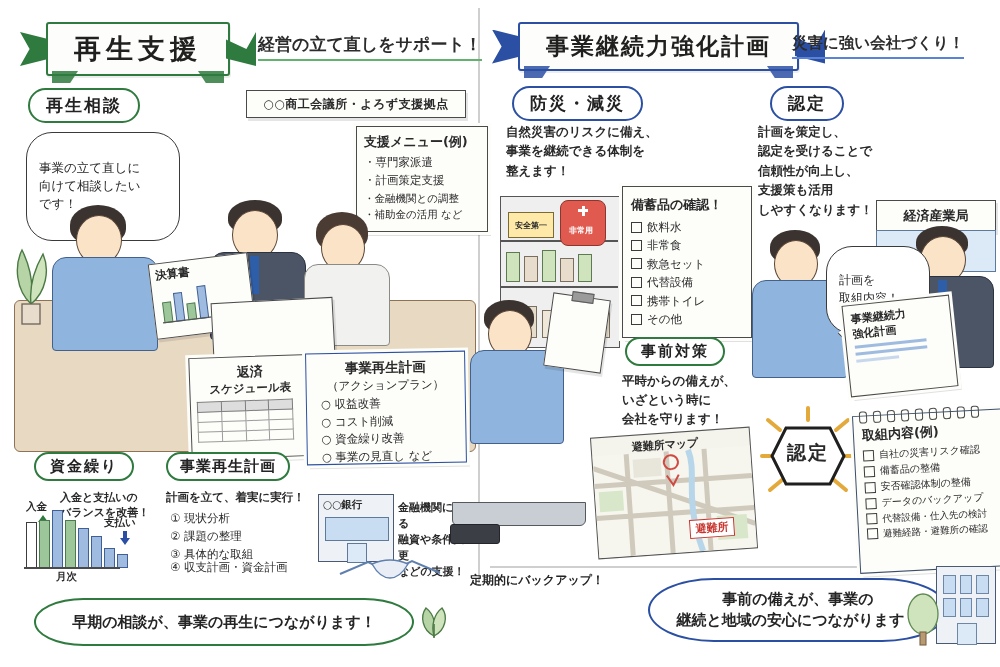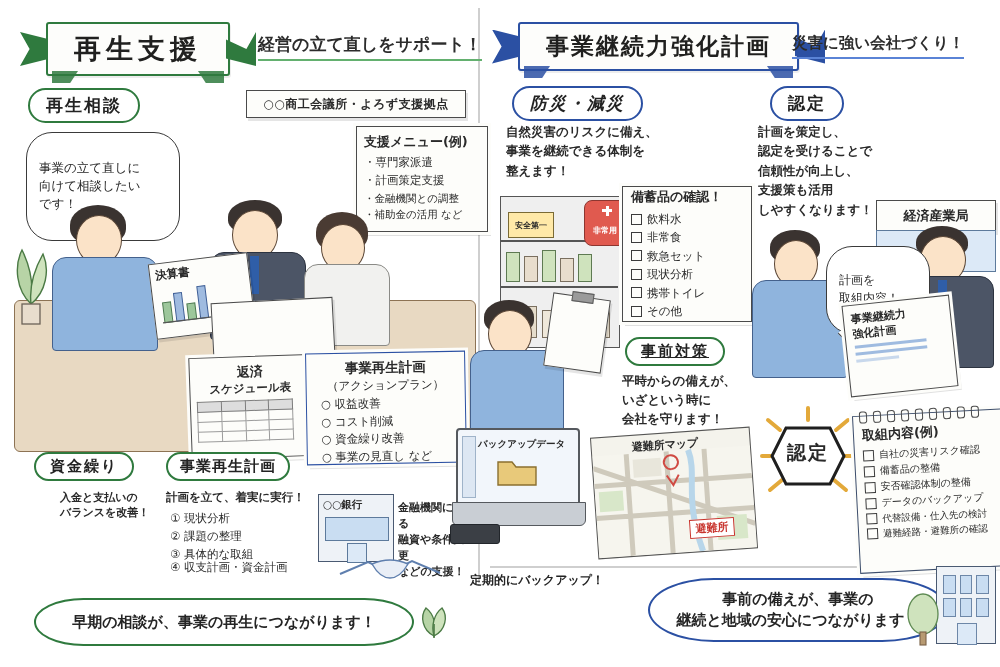--- a/index.html
+++ b/index.html
@@ -227,20 +227,42 @@
     <div class="li" style="margin-left:6px;">○ 収益改善</div>
     <div class="li" style="margin-left:6px;">○ コスト削減</div>
     <div class="li" style="margin-left:6px;">○ 資金繰り改善</div>
     <div class="li" style="margin-left:6px;">○ 事業の見直し など</div>
   </div>
 
   <div class="abs" style="left:16px;top:452px;width:140px;height:130px;">
     <div class="pill green" style="left:18px;top:0;font-size:15px;padding:3px 14px;">資金繰り</div>
     <div class="abs" style="left:44px;top:38px;font-size:11px;line-height:1.4;white-space:pre-line;font-weight:700;">入金と支払いの
 バランスを改善！</div>
+    <div class="chart" style="left:4px;top:38px;width:136px;height:92px;">
+      <div class="axname" style="left:6px;top:10px;">入金</div>
+      <svg class="abs" style="left:16px;top:24px;" width="14" height="16" viewBox="0 0 14 16">
+        <path d="M7 1 L12 8 H9 V15 H5 V8 H2 Z" fill="#2f7a3e"></path>
+      </svg>
+      <div class="axname" style="left:84px;top:26px;">支払い</div>
+      <svg class="abs" style="left:98px;top:40px;" width="14" height="16" viewBox="0 0 14 16">
+        <path d="M7 15 L12 8 H9 V1 H5 V8 H2 Z" fill="#2b50a3"></path>
+      </svg>
+      <div class="bars" style="left:6px;">
+        <div class="bar blank" style="height:44px;"></div>
+        <div class="bar in" style="height:46px;"></div>
+        <div class="bar out" style="height:56px;"></div>
+        <div class="bar in" style="height:46px;"></div>
+        <div class="bar out" style="height:38px;"></div>
+        <div class="bar out" style="height:30px;"></div>
+        <div class="bar out" style="height:18px;"></div>
+        <div class="bar out" style="height:12px;"></div>
+      </div>
+      <div class="axis" style="left:4px;width:96px;"></div>
+      <div class="axname" style="left:36px;bottom:-2px;">月次</div>
+    </div>
   </div>
 
   <div class="abs" style="left:162px;top:452px;width:150px;height:130px;">
     <div class="pill green" style="left:4px;top:0;font-size:15px;padding:3px 12px;letter-spacing:1px;">事業再生計画</div>
     <div class="abs" style="left:4px;top:38px;font-size:11.5px;font-weight:700;">計画を立て、着実に実行！</div>
     <div class="abs li" style="left:8px;top:58px;">① 現状分析</div>
     <div class="abs li" style="left:8px;top:76px;">② 課題の整理</div>
     <div class="abs li" style="left:8px;top:94px;">③ 具体的な取組</div>
     <div class="abs li" style="left:8px;top:107px;">④ 収支計画・資金計画</div>
   </div>
@@ -271,106 +293,99 @@
     <div class="tail l"></div>
     <div class="band">
       <span style="font-size:23px;letter-spacing:2px;">事業継続力強化計画</span>
       <div class="fold l"></div>
       <div class="fold r"></div>
     </div>
     <div class="tail r"></div>
   </div>
   <div class="abs subtitle blue" style="left:792px;top:33px;font-size:15.5px;">災害に強い会社づくり！</div>
 
-  <div class="pill blue" style="left:512px;top:86px;font-style:italic;">防災・減災</div>
+  <div class="pill blue" style="left:512px;top:86px;">防災・減災</div>
   <div class="pill blue" style="left:770px;top:86px;">認定</div>
 
   <div class="abs" style="left:506px;top:122px;font-size:12.5px;line-height:1.55;white-space:pre-line;font-weight:700;">自然災害のリスクに備え、
 事業を継続できる体制を
 整えます！</div>
   <div class="abs" style="left:758px;top:122px;font-size:12.5px;line-height:1.55;white-space:pre-line;font-weight:700;">計画を策定し、
 認定を受けることで
 信頼性が向上し、
 支援策も活用
 しやすくなります！</div>
 
   <div class="shelf" style="left:500px;top:196px;width:118px;height:150px;"></div>
   <div class="abs" style="left:500px;top:240px;width:118px;height:2px;background:#555;"></div>
   <div class="abs" style="left:500px;top:286px;width:118px;height:2px;background:#555;"></div>
   <div class="abs" style="left:508px;top:212px;width:44px;height:24px;background:#ffe9a8;border:1.4px solid #7a6a35;display:flex;align-items:center;justify-content:center;">
     <span style="font-size:8px;font-weight:700;">安全第一</span>
   </div>
-  <div class="abs" style="left:560px;top:200px;width:44px;height:44px;background:#e05a4f;border:1.5px solid #8c3630;border-radius:8px;margin-left:24px;">
+  <div class="abs" style="left:560px;top:200px;width:44px;height:44px;background:#e05a4f;border:1.5px solid #8c3630;border-radius:8px;">
     <div class="abs" style="left:17px;top:8px;width:10px;height:3px;background:#fff;"></div>
     <div class="abs" style="left:20.5px;top:4.5px;width:3px;height:10px;background:#fff;"></div>
     <div class="abs" style="left:8px;top:24px;font-size:8px;color:#fff;font-weight:700;">非常用</div>
   </div>
   <div class="abs" style="left:506px;top:250px;width:104px;height:32px;display:flex;gap:4px;align-items:flex-end;">
     <div style="width:12px;height:28px;background:#cfe3bd;border:1.2px solid #5e7a52;"></div>
     <div style="width:12px;height:24px;background:#e8ddcd;border:1.2px solid #7a6f5f;"></div>
     <div style="width:12px;height:30px;background:#cfe3bd;border:1.2px solid #5e7a52;"></div>
     <div style="width:12px;height:22px;background:#e8ddcd;border:1.2px solid #7a6f5f;"></div>
     <div style="width:12px;height:26px;background:#cfe3bd;border:1.2px solid #5e7a52;"></div>
   </div>
   <div class="abs" style="left:506px;top:298px;width:104px;height:40px;display:flex;gap:5px;align-items:flex-end;">
     <div style="width:30px;height:30px;background:#e5dccb;border:1.3px solid #7a6f5f;"></div>
     <div style="width:30px;height:26px;background:#efe8da;border:1.3px solid #7a6f5f;"></div>
     <div style="width:30px;height:34px;background:#e5dccb;border:1.3px solid #7a6f5f;"></div>
   </div>
 
-  <div class="paper dbl" style="left:622px;top:186px;width:112px;height:132px;padding:1px 8px;">
+  <div class="paper dbl" style="left:622px;top:186px;width:112px;height:132px;padding:9px 8px;">
     <div class="ttl" style="margin-bottom:4px;">備蓄品の確認！</div>
     <div class="chk">
         <i></i>
         <span>飲料水</span>
       </div>
     <div class="chk">
         <i></i>
         <span>非常食</span>
       </div>
     <div class="chk">
         <i></i>
         <span>救急セット</span>
       </div>
     <div class="chk">
         <i></i>
-        <span>現状分析</span>
+        <span>代替設備</span>
       </div>
     <div class="chk">
         <i></i>
         <span>携帯トイレ</span>
       </div>
     <div class="chk">
         <i></i>
         <span>その他</span>
       </div>
   </div>
 
   <div class="person" style="left:470px;top:300px;">
     <div class="hair" style="left:14px;top:0;width:50px;height:34px;"></div>
     <div class="head" style="left:18px;top:10px;width:42px;height:46px;"></div>
     <div class="body" style="left:0;top:50px;width:92px;height:92px;background:#8fb4dd;border:1.5px solid #44618c;"></div>
   </div>
   <div class="paper" style="left:548px;top:296px;width:56px;height:72px;transform:rotate(8deg);">
     <div class="abs" style="left:18px;top:-5px;width:20px;height:8px;background:#9a9a9a;border:1px solid #5d5d5d;"></div>
   </div>
 
-  <div class="pill green" style="left:625px;top:337px;font-size:15px;padding:3px 14px;text-decoration:underline;">事前対策</div>
+  <div class="pill green" style="left:625px;top:337px;font-size:15px;padding:3px 14px;">事前対策</div>
   <div class="abs" style="left:622px;top:372px;font-size:12.5px;line-height:1.5;white-space:pre-line;font-weight:700;">平時からの備えが、
 いざという時に
 会社を守ります！</div>
 
   <div class="laptop" style="left:452px;top:428px;width:146px;height:110px;">
-    <div class="abs" style="left:4px;top:0;width:120px;height:74px;background:#f2f6fb;border:2px solid #55595e;border-radius:4px;">
-      <div class="abs" style="left:20px;top:8px;font-size:9.5px;font-weight:700;white-space:nowrap;">バックアップデータ</div>
-      <svg class="abs" style="left:38px;top:24px;" width="42" height="34" viewBox="0 0 42 34">
-        <path d="M2 8 h14 l4 5 h20 v18 H2Z" fill="#e8c97a" stroke="#8a6f2f" stroke-width="1.4"></path>
-      </svg>
-      <div class="abs" style="left:4px;top:6px;width:12px;height:60px;background:#dde7f3;border:1px solid #9fb3c9;"></div>
-    </div>
     <div class="abs" style="left:0;top:74px;width:132px;height:22px;background:#c9ced4;border:1.6px solid #55595e;border-radius:0 0 6px 6px;"></div>
     <div class="abs" style="left:-2px;top:96px;width:48px;height:18px;background:#3b3f45;border:1.4px solid #22262b;border-radius:3px;"></div>
   </div>
   <div class="smallcap" style="left:470px;top:572px;">定期的にバックアップ！</div>
 
   <div class="mapimg" style="left:594px;top:432px;width:158px;height:120px;transform:rotate(-4deg);overflow:hidden;">
     <div class="abs" style="left:40px;top:4px;font-size:11px;font-weight:700;white-space:nowrap;">避難所マップ</div>
     <svg width="158" height="120" viewBox="0 0 158 120">
       <rect x="0" y="18" width="158" height="102" fill="#f6f5ee"></rect>
       <path d="M0 48 H158 M0 80 H158 M34 18 V120 M74 18 V120 M112 18 V120" stroke="#cfcabc" stroke-width="5" fill="none"></path>

